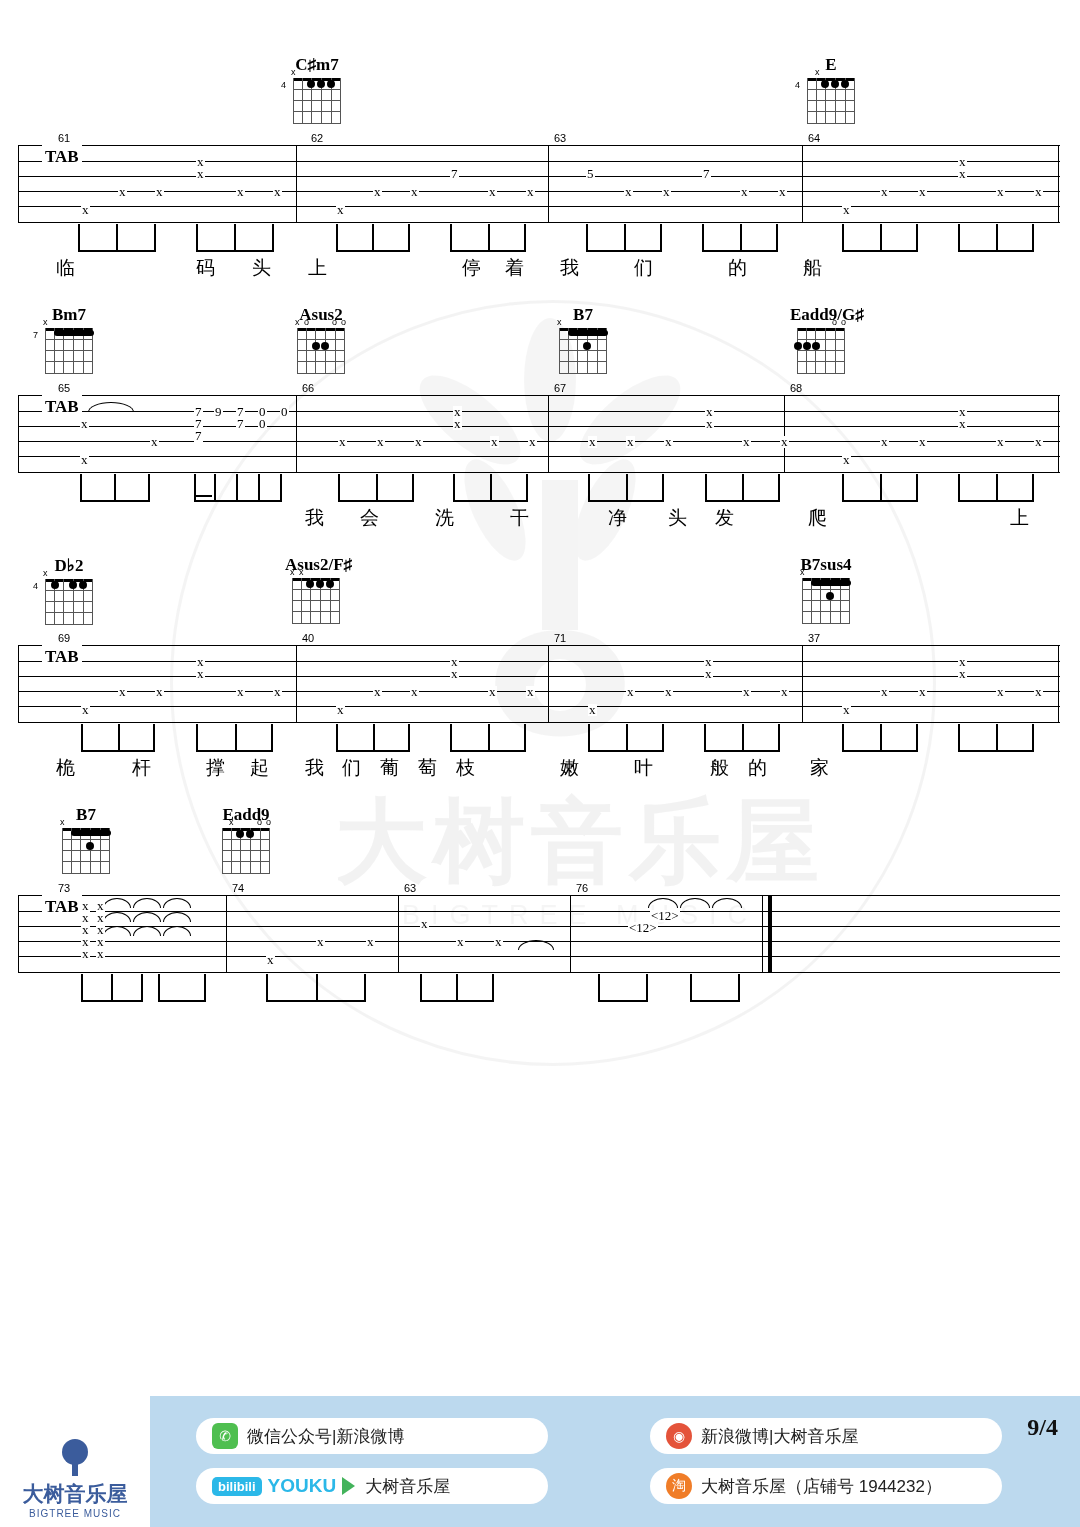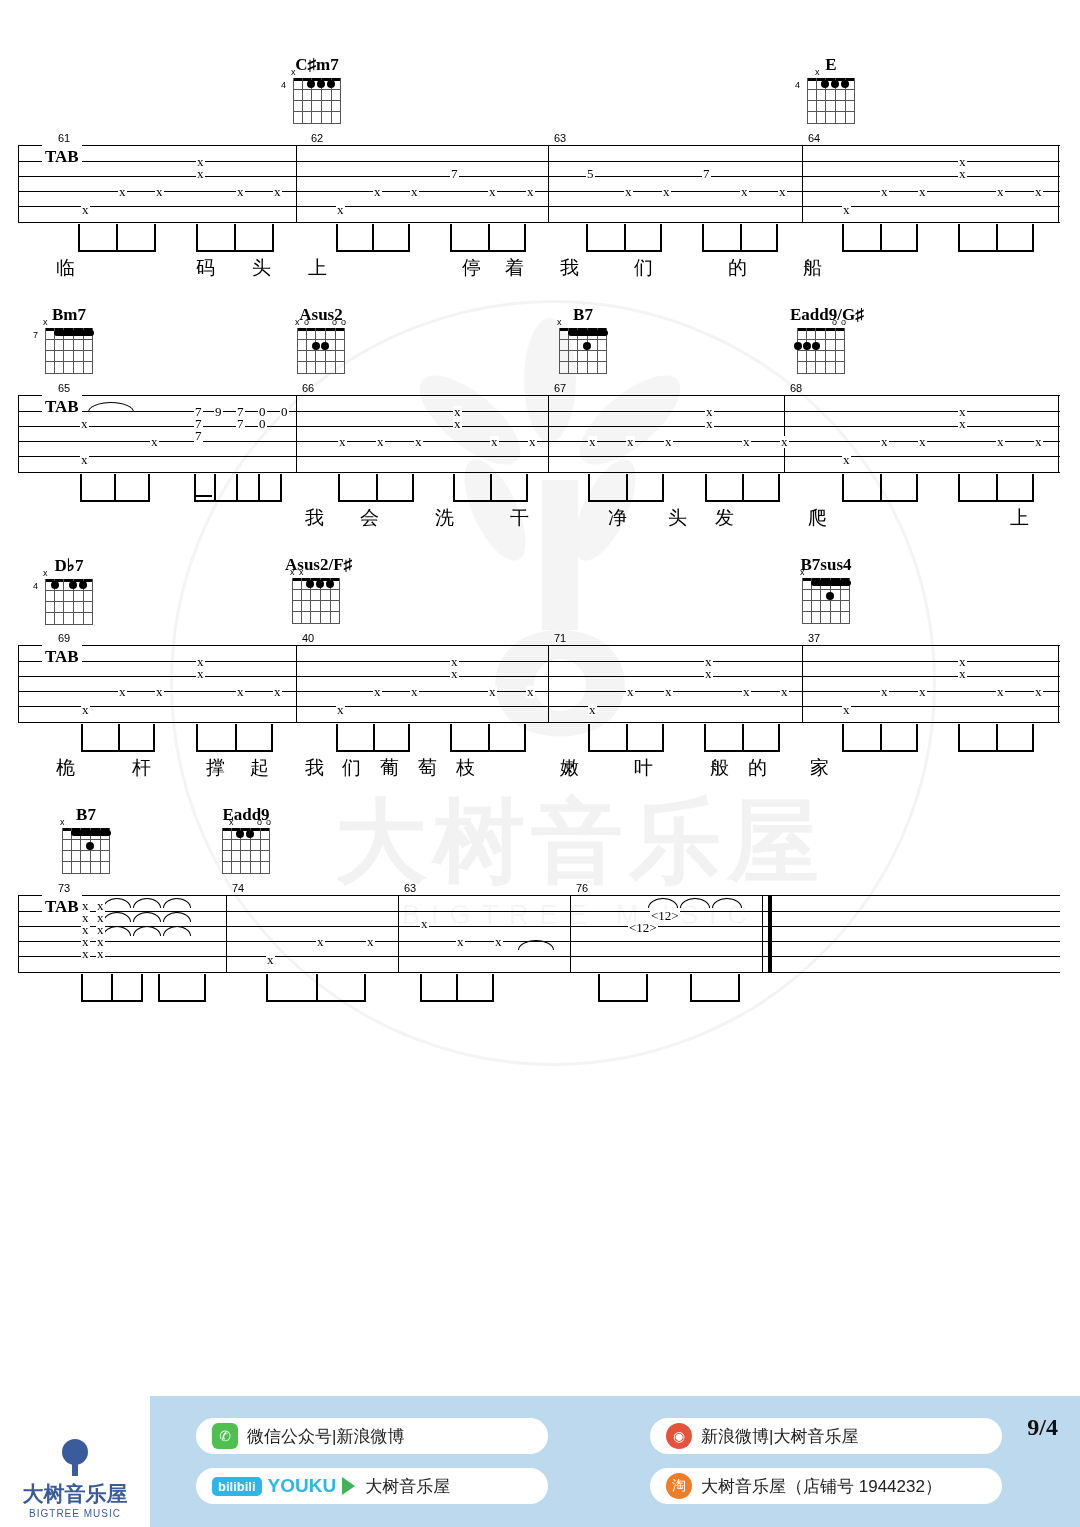--- a/index.html
+++ b/index.html
@@ -507,21 +507,21 @@
         <span class="lyric" style="left: 608px; top: 200px;">净</span>
         <span class="lyric" style="left: 668px; top: 200px;">头</span>
         <span class="lyric" style="left: 715px; top: 200px;">发</span>
         <span class="lyric" style="left: 808px; top: 200px;">爬</span>
         <span class="lyric" style="left: 1010px; top: 200px;">上</span>
       </div>
   </div>
 
   <div class="system" style="top:555px;">
     <div class="chord" style="left:38px;top:0;">
-      <div class="cname">D♭7</div>
+      <div class="cname">D♭2</div>
       <div class="grid">
         <div class="nut"></div>
         <div class="fret" style="top:11px"></div>
           <div class="fret" style="top:22px"></div>
         <div class="fret" style="top:33px"></div>
           <div class="fret" style="top:45px"></div>
         <div class="str" style="left:0"></div>
           <div class="str" style="left:9px"></div>
         <div class="str" style="left:18px"></div>
           <div class="str" style="left:28px"></div>

